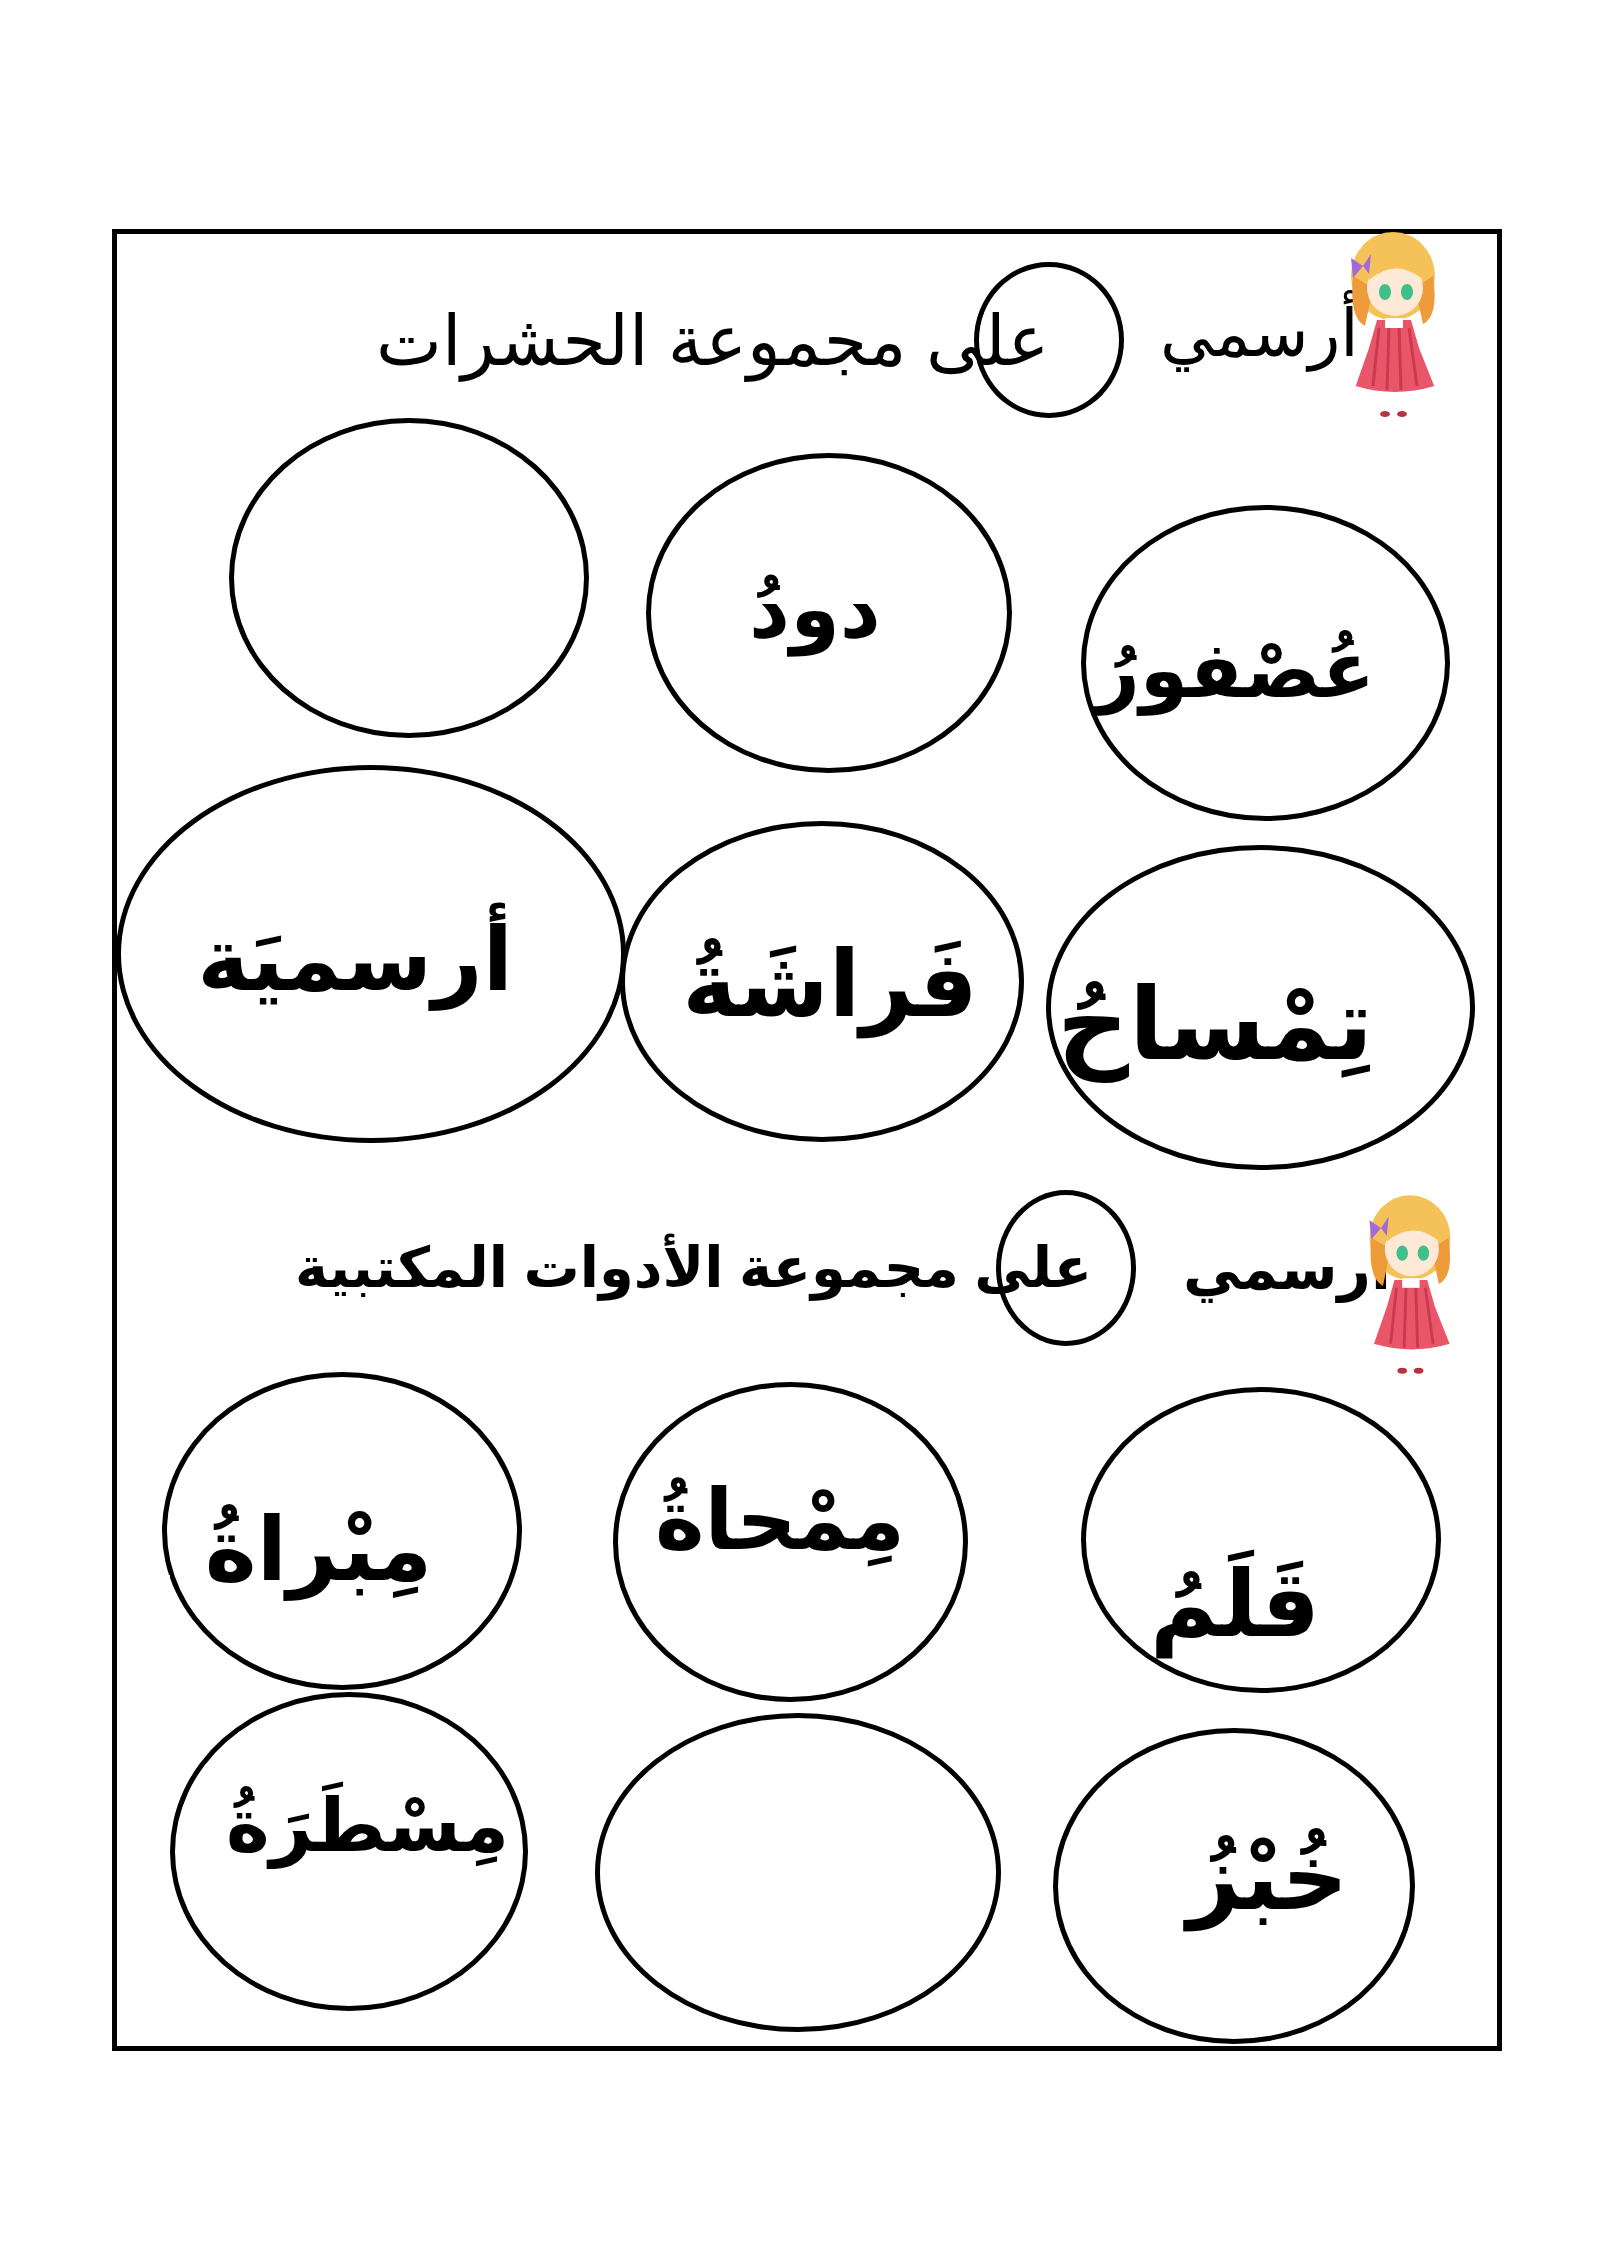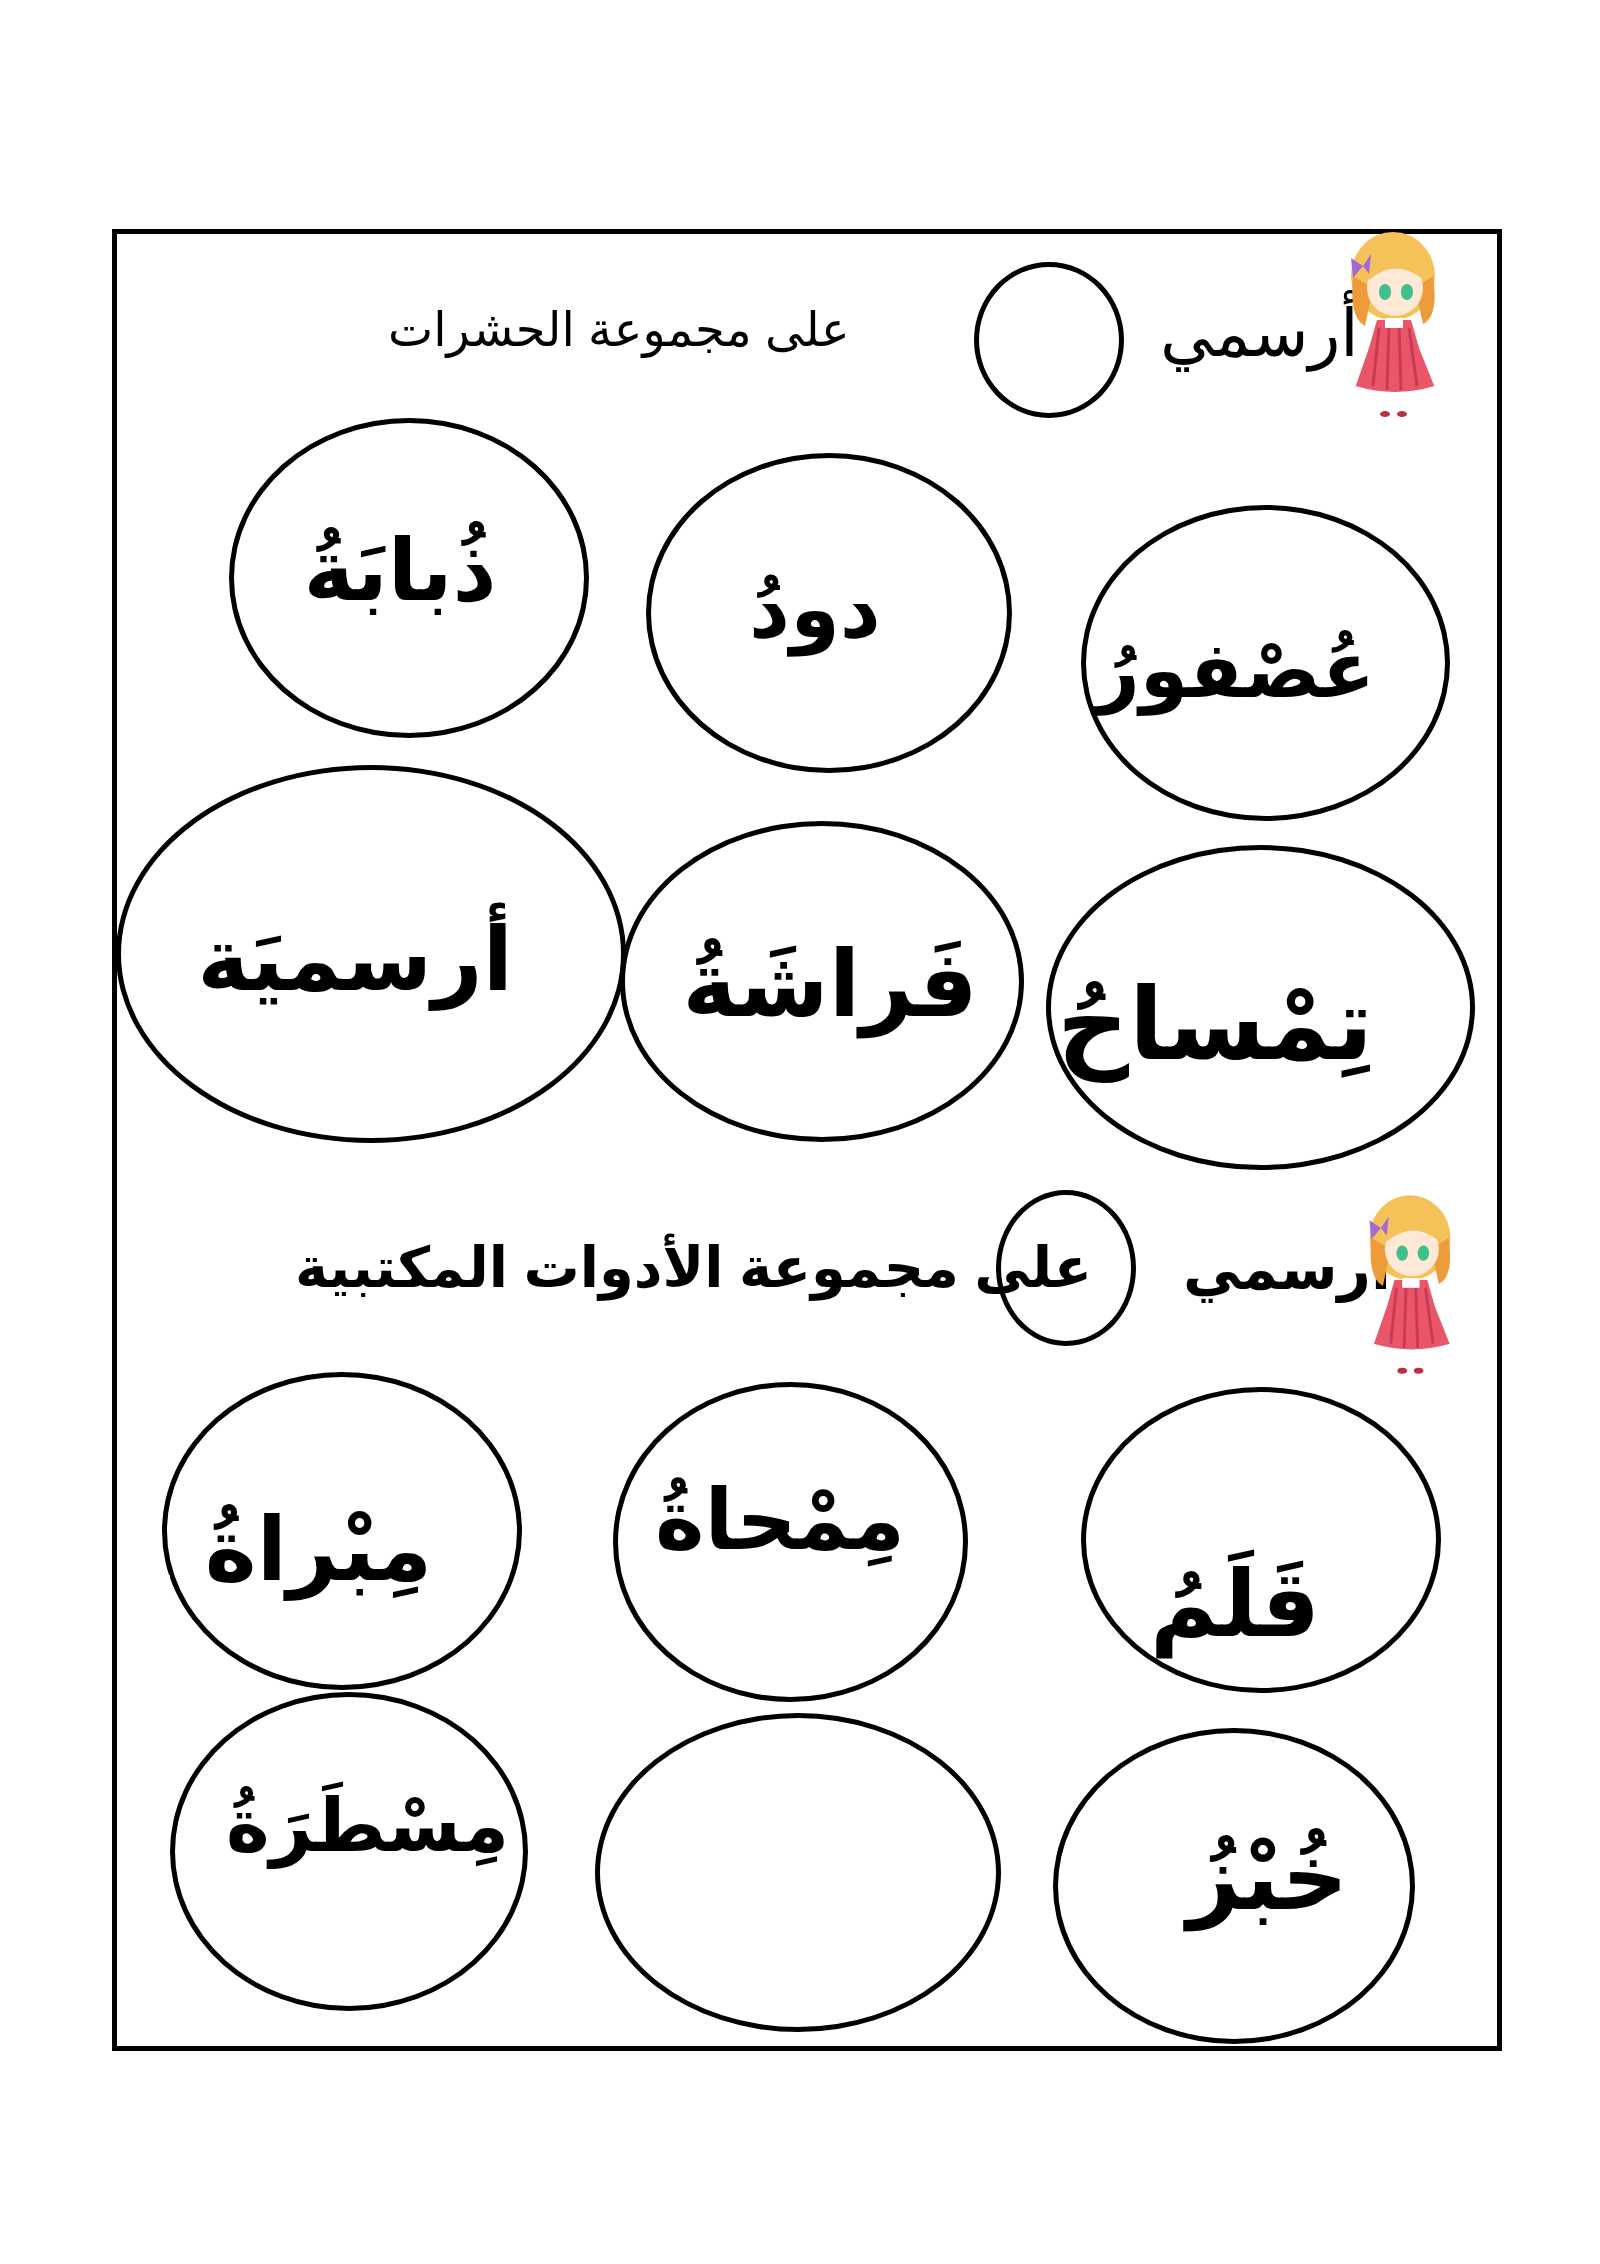--- a/index.html
+++ b/index.html
@@ -15,21 +15,21 @@
 </style>
 </head>
 <body>
 
 <div class="page">
 
   <div class="frame"></div>
 
   <div class="hdr" style="left:1160px; top:300px; font-size:66px;">أرسمي</div>
   <div class="oval" style="left:974px; top:262px; width:150px; height:156px;"></div>
-  <div class="hdr" style="left:388px; top:306px; font-size:48px;">على مجموعة الحشرات</div>
+  <div class="hdr" style="left:376px; top:306px; font-size:70px;">على مجموعة الحشرات</div>
 
   <svg class="girl" style="left:1335px; top:228px;" width="112" height="190" viewBox="0 0 112 190">
     <ellipse cx="58" cy="48" rx="42" ry="44" fill="#f5c25a"></ellipse>
     <path d="M18 48 Q14 90 30 98 L38 60 Z" fill="#ee9b3a"></path>
     <path d="M98 48 Q104 88 88 96 L80 60 Z" fill="#ee9b3a"></path>
     <ellipse cx="60" cy="60" rx="28" ry="28" fill="#fde9d6"></ellipse>
     <path d="M30 40 Q58 10 90 40 L86 50 Q60 30 34 52 Z" fill="#f5c25a"></path>
     <ellipse cx="50" cy="64" rx="6" ry="8" fill="#3fbf8a"></ellipse>
     <ellipse cx="72" cy="64" rx="6" ry="8" fill="#3fbf8a"></ellipse>
     <path d="M16 30 L28 38 L18 50 Z M28 38 L36 26 L34 46 Z" fill="#a26ad6"></path>
@@ -37,21 +37,20 @@
     <path d="M44 100 L38 158 M54 98 L52 162 M64 98 L66 162 M74 100 L82 158" stroke="#c93a50" stroke-width="3"></path>
     <rect x="50" y="90" width="18" height="10" fill="#ffffff"></rect>
     <path d="M20 160 Q60 172 100 160" stroke="#ffffff" stroke-width="4" fill="none"></path>
     <rect x="48" y="164" width="5" height="20" fill="#ffffff"></rect>
     <rect x="64" y="164" width="5" height="20" fill="#ffffff"></rect>
     <ellipse cx="50" cy="186" rx="5" ry="3" fill="#b8333f"></ellipse>
     <ellipse cx="67" cy="186" rx="5" ry="3" fill="#b8333f"></ellipse>
   </svg>
 
   <div class="oval" style="left:229px; top:418px; width:360px; height:320px;"></div>
-  <div class="word" style="left:280px; top:490px; width:240px; height:160px; font-size:86px;">ذُبابَةُ</div>
 
   <div class="oval" style="left:646px; top:453px; width:366px; height:320px;"></div>
   <div class="word" style="left:720px; top:540px; width:190px; height:140px; font-size:80px;">دودُ</div>
 
   <div class="oval" style="left:1081px; top:505px; width:369px; height:316px;"></div>
   <div class="gap" style="left:1078px; top:575px; width:12px; height:30px;"></div>
   <div class="word" style="left:1110px; top:610px; width:250px; height:120px; font-size:78px;">عُصْفورُ</div>
 
   <div class="oval" style="left:116px; top:765px; width:510px; height:378px;"></div>
   <div class="word" style="left:190px; top:890px; width:330px; height:140px; font-size:88px;">أرسميَة</div>

